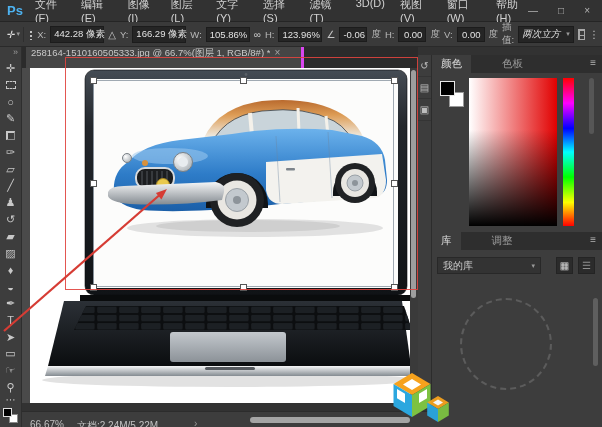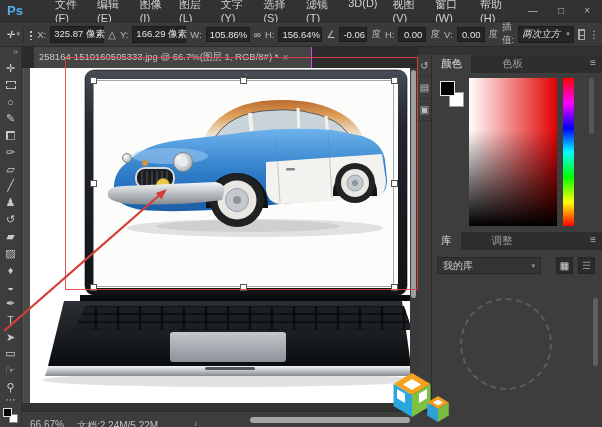--- a/index.html
+++ b/index.html
@@ -1,20 +1,20 @@
 <!DOCTYPE html>
 <html><head>
 <meta charset="utf-8">
 <style>
   html,body{margin:0;padding:0;background:#262626;}
   *{box-sizing:border-box;font-family:"Liberation Sans",sans-serif;}
   #stage{position:relative;width:602px;height:427px;background:#323232;overflow:hidden;}
 
   
-  #menubar{position:absolute;left:0;top:0;width:602px;height:22px;background:#323232;border-bottom:1px solid #252525;display:flex;align-items:center;gap:20px;}
+  #menubar{position:absolute;left:0;top:0;width:602px;height:22px;background:#323232;border-bottom:1px solid #252525;display:flex;align-items:center;}
   #ps-logo{color:#4db2f0;font-weight:bold;font-size:13px;margin:0 12px 0 7px;}
   #menu-items{display:flex;gap:15px;}
   .mitem{font-size:11px;color:#d2d2d2;}
   #win-controls{margin-left:auto;display:flex;gap:20px;padding-right:12px;}
   #win-controls span{color:#b5b5b5;font-size:10px;}
 
   
   #optionsbar{position:absolute;left:0;top:22px;width:602px;height:25px;background:#3a3a3a;border-bottom:1px solid #2a2a2a;display:flex;align-items:center;gap:4px;padding:0 3px;font-size:9.5px;color:#b8b8b8;}
   #optionsbar label{color:#b8b8b8;}
   .tool-preview{display:flex;align-items:center;gap:2px;padding:2px 3px;border-right:1px solid #2e2e2e;color:#ddd;font-size:10px;}
@@ -22,21 +22,21 @@
   .refgrid{width:11px;height:11px;background-image:radial-gradient(#c0c0c0 1px,transparent 1.2px);background-size:4px 4px;background-position:1px 1px;}
   .field{background:#252525;border:1px solid #1c1c1c;color:#e2e2e2;padding:1px 3px;white-space:nowrap;}
   .field.w56{min-width:54px;}.field.w44{min-width:44px;}.field.w30{min-width:28px;text-align:right;}
   .obtn{color:#c5c5c5;font-size:10px;}
   .sel{display:flex;align-items:center;gap:6px;}
   .sel b{font-size:7px;color:#999;font-weight:normal;}
   .warpicon{width:13px;height:11px;border:1px solid #a8a8a8;background-image:linear-gradient(#a8a8a8 1px,transparent 1px),linear-gradient(90deg,#a8a8a8 1px,transparent 1px);background-size:4.5px 5px;}
 
   
   #tabbar{position:absolute;left:22px;top:47px;width:580px;height:21px;background:#2b2b2b;}
-  #doc-tab{position:absolute;left:12px;top:0;width:278px;height:21px;background:#454545;display:flex;align-items:center;padding:0 5px;border-right:1px solid #d946ef;}
+  #doc-tab{position:absolute;left:4px;top:0;width:278px;height:21px;background:#454545;display:flex;align-items:flex-start;padding:0 5px;border-right:3px solid #d946ef;}
   #doc-tab .ttl{font-size:9.5px;color:#c9c9c9;white-space:nowrap;overflow:hidden;max-width:258px;}
   #doc-tab .tclose{margin-left:4px;color:#a5a5a5;font-size:10px;}
 
   
   #toolbar{position:absolute;left:0;top:47px;width:22px;height:380px;background:#3d3d3d;border-right:1px solid #2e2e2e;}
   #tb-collapse{height:13px;text-align:right;color:#9a9a9a;font-size:9px;padding-right:3px;}
   .tool{height:16.8px;display:flex;align-items:center;justify-content:center;color:#c8c8c8;font-size:11px;}
   .ticon.marquee{width:10px;height:8px;border:1px dashed #c8c8c8;display:inline-block;}
   .ticon.crop{width:9px;height:9px;display:inline-block;border-top:2px solid #c8c8c8;border-left:2px solid #c8c8c8;border-right:1px solid #8a8a8a;border-bottom:1px solid #8a8a8a;}
   #tb-more{height:12px;text-align:center;color:#c8c8c8;font-size:10px;line-height:8px;}
@@ -129,29 +129,29 @@
     </div>
   </div>
 
   <div id="optionsbar">
     <span class="tool-preview">
         <i>✛</i>
         <b>▾</b>
       </span>
     <span class="refgrid"></span>
     <label>X:</label>
-    <span class="field w56">325.87 像素</span>
+    <span class="field w56">442.28 像素</span>
     <span class="obtn">△</span>
     <label>Y:</label>
     <span class="field w56">166.29 像素</span>
     <label>W:</label>
     <span class="field w44">105.86%</span>
     <span class="obtn">∞</span>
     <label>H:</label>
-    <span class="field w44">156.64%</span>
+    <span class="field w44">123.96%</span>
     <span class="obtn">∠</span>
     <span class="field w30">-0.06</span>
     <label>度</label>
     <label>H:</label>
     <span class="field w30">0.00</span>
     <label>度</label>
     <label>V:</label>
     <span class="field w30">0.00</span>
     <label>度</label>
     <label>插值:</label>

